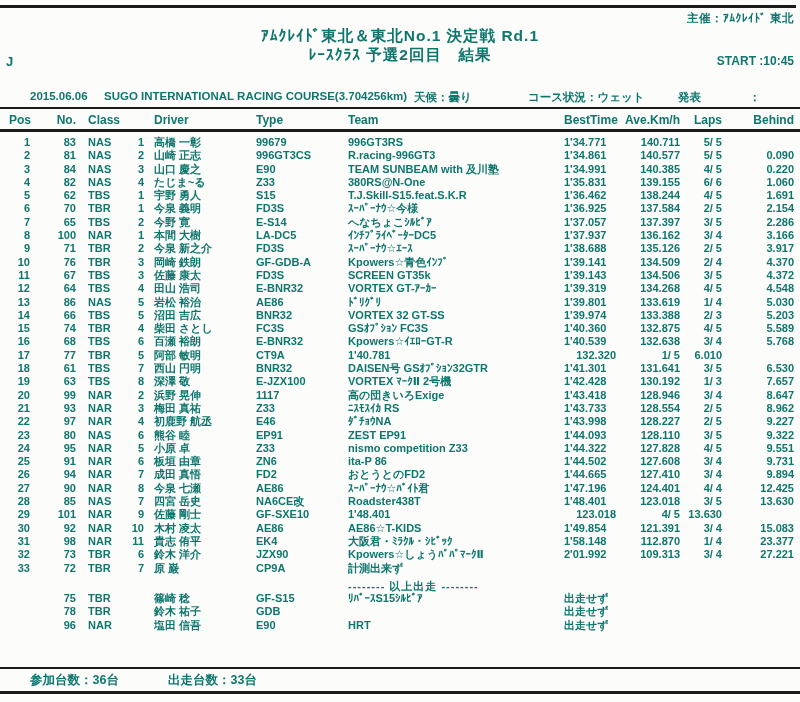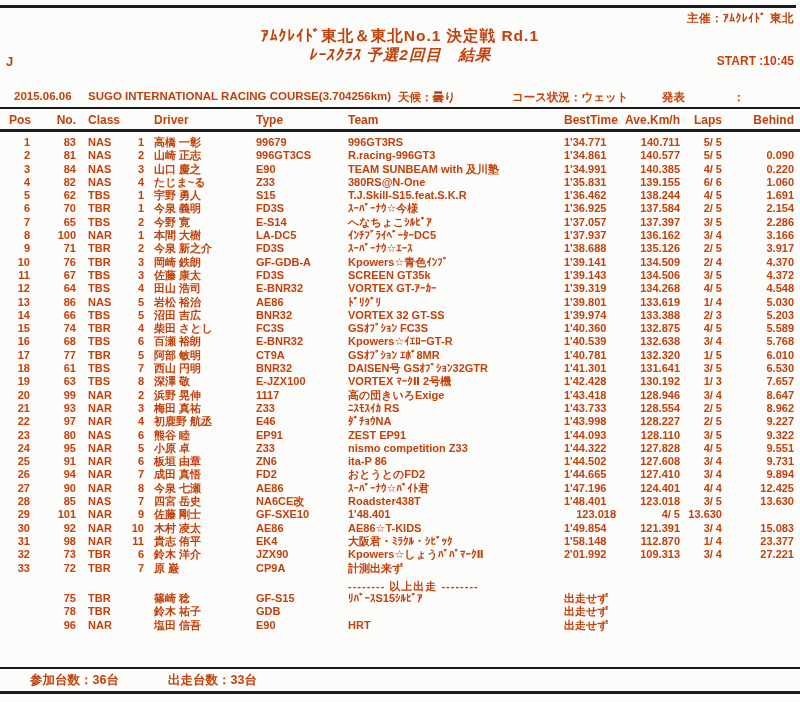--- a/index.html
+++ b/index.html
@@ -1,37 +1,37 @@
 <!DOCTYPE html>
 <html><head>
 <meta charset="utf-8">
 <style>
   * { margin:0; padding:0; box-sizing:border-box; }
   html,body { background:#e8e8e6; }
   .page {
     position:relative; width:800px; height:702px; margin:0 auto;
-    background:#fcfcfa; color:#c2410c; overflow:hidden;
+    background:#fcfcfa; color:#0f766e; overflow:hidden;
     font-family:"Liberation Sans","DejaVu Sans",sans-serif;
     font-weight:bold; -webkit-font-smoothing:none;
   }
   .hline { position:absolute; left:0; right:0; background:#1b1b1b; }
   #line-top    { top:5px;  height:3px; right:4px; }
   #line-head1  { top:107px; height:2px; }
   #line-head2  { top:129px; height:3px; }
   #line-foot1  { top:667px; height:2px; }
   #line-foot2  { top:691px; height:3px; }
 
   .organizer { position:absolute; top:11px; right:6px; font-size:11.5px; letter-spacing:0.5px; }
   .title     { position:absolute; top:26px; left:0; right:0; text-align:center; font-size:15.5px; letter-spacing:1px; }
-  .subtitle  { position:absolute; top:45px; left:0; right:0; text-align:center; font-size:15.5px; letter-spacing:1px;font-style:italic; }
+  .subtitle  { position:absolute; top:45px; left:0; right:0; text-align:center; font-size:15.5px; letter-spacing:1px; }
   .corner    { position:absolute; top:54px; left:6px;  font-size:13px; }
   .start     { position:absolute; top:54px; right:6px; font-size:12px;text-align:center; }
 
   .inforow { position:absolute; top:90px; left:0; right:0; height:14px; font-size:11.5px; }
-  .inforow span { position:absolute; white-space:nowrap; }
+  .inforow span { position:absolute; white-space:nowrap;margin-left:16px; }
   #info-date      { left:14px; }
   #info-course    { left:88px; }
   #info-weather   { left:398px; }
   #info-condition { left:512px; }
   #info-announce  { left:662px; }
   #info-announce-colon { left:733px; }
 
   .grid-row {
     display:grid;
     grid-template-columns:26px 46px 52px 16px 112px 92px 216px 52px 64px 42px 72px;
@@ -112,21 +112,21 @@
       <div class="grid-row"><div class="c-pos">7</div><div class="c-no">65</div><div class="c-cls">TBS</div><div class="c-cn">2</div><div class="c-driver">今野 寛</div><div class="c-type">E-S14</div><div class="c-team">へなちょこｼﾙﾋﾞｱ</div><div class="c-best">1'37.057</div><div class="c-ave">137.397</div><div class="c-laps">3/ 5</div><div class="c-behind">2.286</div></div>
       <div class="grid-row"><div class="c-pos">8</div><div class="c-no">100</div><div class="c-cls">NAR</div><div class="c-cn">1</div><div class="c-driver">本間 大樹</div><div class="c-type">LA-DC5</div><div class="c-team">ｲﾝﾁﾌﾟﾗｲﾍﾞｰﾀｰDC5</div><div class="c-best">1'37.937</div><div class="c-ave">136.162</div><div class="c-laps">3/ 4</div><div class="c-behind">3.166</div></div>
       <div class="grid-row"><div class="c-pos">9</div><div class="c-no">71</div><div class="c-cls">TBR</div><div class="c-cn">2</div><div class="c-driver">今泉 新之介</div><div class="c-type">FD3S</div><div class="c-team">ｽｰﾊﾟｰﾅｳ☆ｴｰｽ</div><div class="c-best">1'38.688</div><div class="c-ave">135.126</div><div class="c-laps">2/ 5</div><div class="c-behind">3.917</div></div>
       <div class="grid-row"><div class="c-pos">10</div><div class="c-no">76</div><div class="c-cls">TBR</div><div class="c-cn">3</div><div class="c-driver">岡崎 鉄朗</div><div class="c-type">GF-GDB-A</div><div class="c-team">Kpowers☆青色ｲﾝﾌﾟ</div><div class="c-best">1'39.141</div><div class="c-ave">134.509</div><div class="c-laps">2/ 4</div><div class="c-behind">4.370</div></div>
       <div class="grid-row"><div class="c-pos">11</div><div class="c-no">67</div><div class="c-cls">TBS</div><div class="c-cn">3</div><div class="c-driver">佐藤 康太</div><div class="c-type">FD3S</div><div class="c-team">SCREEN GT35k</div><div class="c-best">1'39.143</div><div class="c-ave">134.506</div><div class="c-laps">3/ 5</div><div class="c-behind">4.372</div></div>
       <div class="grid-row"><div class="c-pos">12</div><div class="c-no">64</div><div class="c-cls">TBS</div><div class="c-cn">4</div><div class="c-driver">田山 浩司</div><div class="c-type">E-BNR32</div><div class="c-team">VORTEX GT-ｱｰｶｰ</div><div class="c-best">1'39.319</div><div class="c-ave">134.268</div><div class="c-laps">4/ 5</div><div class="c-behind">4.548</div></div>
       <div class="grid-row"><div class="c-pos">13</div><div class="c-no">86</div><div class="c-cls">NAS</div><div class="c-cn">5</div><div class="c-driver">岩松 裕治</div><div class="c-type">AE86</div><div class="c-team">ﾄﾞﾘｸﾞﾘ</div><div class="c-best">1'39.801</div><div class="c-ave">133.619</div><div class="c-laps">1/ 4</div><div class="c-behind">5.030</div></div>
       <div class="grid-row"><div class="c-pos">14</div><div class="c-no">66</div><div class="c-cls">TBS</div><div class="c-cn">5</div><div class="c-driver">沼田 吉広</div><div class="c-type">BNR32</div><div class="c-team">VORTEX 32 GT-SS</div><div class="c-best">1'39.974</div><div class="c-ave">133.388</div><div class="c-laps">2/ 3</div><div class="c-behind">5.203</div></div>
       <div class="grid-row"><div class="c-pos">15</div><div class="c-no">74</div><div class="c-cls">TBR</div><div class="c-cn">4</div><div class="c-driver">柴田 さとし</div><div class="c-type">FC3S</div><div class="c-team">GSｵﾌﾟｼｮﾝ FC3S</div><div class="c-best">1'40.360</div><div class="c-ave">132.875</div><div class="c-laps">4/ 5</div><div class="c-behind">5.589</div></div>
       <div class="grid-row"><div class="c-pos">16</div><div class="c-no">68</div><div class="c-cls">TBS</div><div class="c-cn">6</div><div class="c-driver">百瀬 裕朗</div><div class="c-type">E-BNR32</div><div class="c-team">Kpowers☆ｲｴﾛｰGT-R</div><div class="c-best">1'40.539</div><div class="c-ave">132.638</div><div class="c-laps">3/ 4</div><div class="c-behind">5.768</div></div>
-      <div class="grid-row"><div class="c-pos">17</div><div class="c-no">77</div><div class="c-cls">TBR</div><div class="c-cn">5</div><div class="c-driver">阿部 敏明</div><div class="c-type">CT9A</div><div class="c-team">GSｵﾌﾟｼｮﾝ ｴﾎﾞ8MR</div><div class="c-best">1'40.781</div><div class="c-ave">132.320</div><div class="c-laps">1/ 5</div><div class="c-behind">6.010</div></div>
+      <div class="grid-row"><div class="c-pos">17</div><div class="c-no">77</div><div class="c-cls">TBR</div><div class="c-cn">5</div><div class="c-driver">阿部 敏明</div><div class="c-type">CT9A</div><div class="c-best">1'40.781</div><div class="c-ave">132.320</div><div class="c-laps">1/ 5</div><div class="c-behind">6.010</div></div>
       <div class="grid-row"><div class="c-pos">18</div><div class="c-no">61</div><div class="c-cls">TBS</div><div class="c-cn">7</div><div class="c-driver">西山 円明</div><div class="c-type">BNR32</div><div class="c-team">DAISEN号 GSｵﾌﾟｼｮﾝ32GTR</div><div class="c-best">1'41.301</div><div class="c-ave">131.641</div><div class="c-laps">3/ 5</div><div class="c-behind">6.530</div></div>
       <div class="grid-row"><div class="c-pos">19</div><div class="c-no">63</div><div class="c-cls">TBS</div><div class="c-cn">8</div><div class="c-driver">深澤 敬</div><div class="c-type">E-JZX100</div><div class="c-team">VORTEX ﾏｰｸⅡ 2号機</div><div class="c-best">1'42.428</div><div class="c-ave">130.192</div><div class="c-laps">1/ 3</div><div class="c-behind">7.657</div></div>
       <div class="grid-row"><div class="c-pos">20</div><div class="c-no">99</div><div class="c-cls">NAR</div><div class="c-cn">2</div><div class="c-driver">浜野 晃伸</div><div class="c-type">1117</div><div class="c-team">高の団きいろExige</div><div class="c-best">1'43.418</div><div class="c-ave">128.946</div><div class="c-laps">3/ 4</div><div class="c-behind">8.647</div></div>
       <div class="grid-row"><div class="c-pos">21</div><div class="c-no">93</div><div class="c-cls">NAR</div><div class="c-cn">3</div><div class="c-driver">梅田 真祐</div><div class="c-type">Z33</div><div class="c-team">ﾆｽﾓｽｲｶ RS</div><div class="c-best">1'43.733</div><div class="c-ave">128.554</div><div class="c-laps">2/ 5</div><div class="c-behind">8.962</div></div>
       <div class="grid-row"><div class="c-pos">22</div><div class="c-no">97</div><div class="c-cls">NAR</div><div class="c-cn">4</div><div class="c-driver">初鹿野 航丞</div><div class="c-type">E46</div><div class="c-team">ﾀﾞﾁｮｳNA</div><div class="c-best">1'43.998</div><div class="c-ave">128.227</div><div class="c-laps">2/ 5</div><div class="c-behind">9.227</div></div>
       <div class="grid-row"><div class="c-pos">23</div><div class="c-no">80</div><div class="c-cls">NAS</div><div class="c-cn">6</div><div class="c-driver">熊谷 睦</div><div class="c-type">EP91</div><div class="c-team">ZEST EP91</div><div class="c-best">1'44.093</div><div class="c-ave">128.110</div><div class="c-laps">3/ 5</div><div class="c-behind">9.322</div></div>
       <div class="grid-row"><div class="c-pos">24</div><div class="c-no">95</div><div class="c-cls">NAR</div><div class="c-cn">5</div><div class="c-driver">小原 卓</div><div class="c-type">Z33</div><div class="c-team">nismo competition Z33</div><div class="c-best">1'44.322</div><div class="c-ave">127.828</div><div class="c-laps">4/ 5</div><div class="c-behind">9.551</div></div>
       <div class="grid-row"><div class="c-pos">25</div><div class="c-no">91</div><div class="c-cls">NAR</div><div class="c-cn">6</div><div class="c-driver">板垣 由章</div><div class="c-type">ZN6</div><div class="c-team">ita-P 86</div><div class="c-best">1'44.502</div><div class="c-ave">127.608</div><div class="c-laps">3/ 4</div><div class="c-behind">9.731</div></div>
       <div class="grid-row"><div class="c-pos">26</div><div class="c-no">94</div><div class="c-cls">NAR</div><div class="c-cn">7</div><div class="c-driver">成田 真悟</div><div class="c-type">FD2</div><div class="c-team">おとうとのFD2</div><div class="c-best">1'44.665</div><div class="c-ave">127.410</div><div class="c-laps">3/ 4</div><div class="c-behind">9.894</div></div>
       <div class="grid-row"><div class="c-pos">27</div><div class="c-no">90</div><div class="c-cls">NAR</div><div class="c-cn">8</div><div class="c-driver">今泉 七瀬</div><div class="c-type">AE86</div><div class="c-team">ｽｰﾊﾟｰﾅｳ☆ﾊﾞｲﾄ君</div><div class="c-best">1'47.196</div><div class="c-ave">124.401</div><div class="c-laps">4/ 4</div><div class="c-behind">12.425</div></div>

